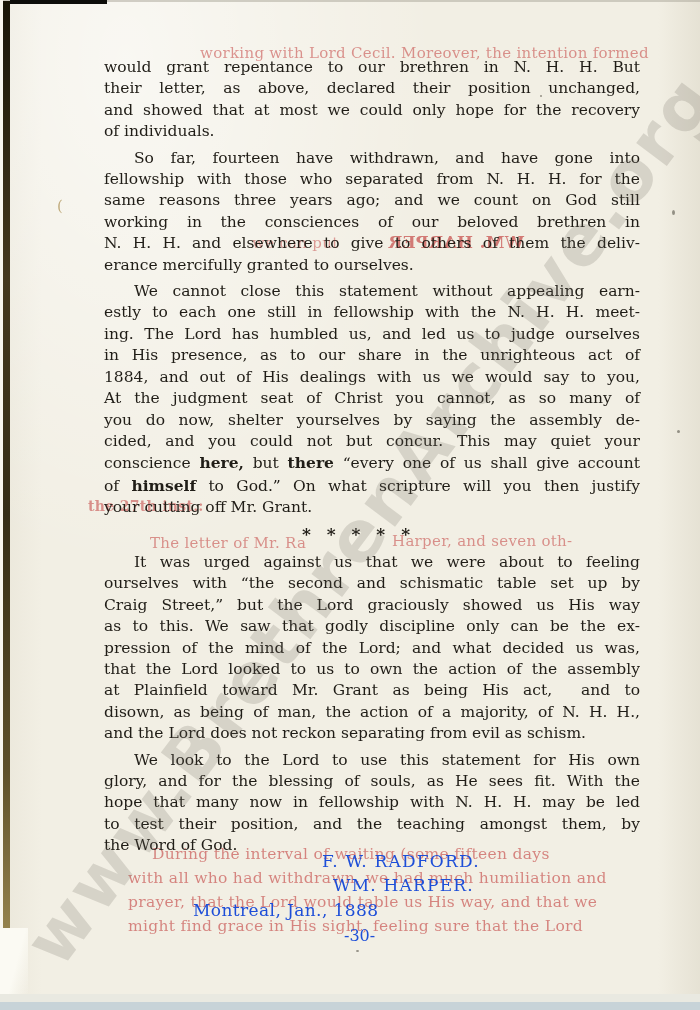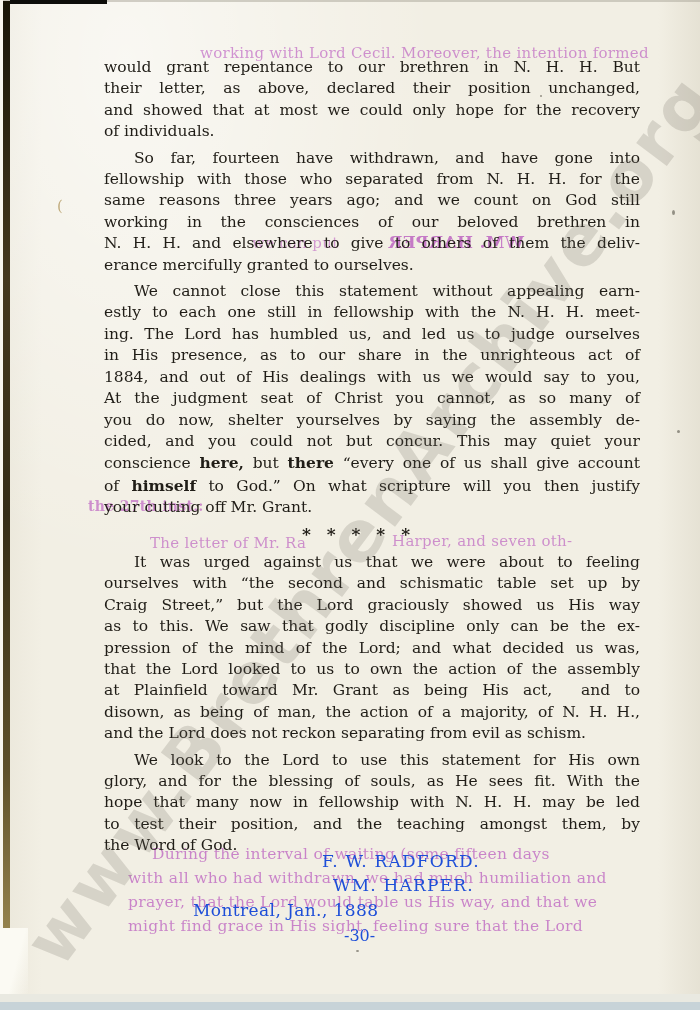--- a/index.html
+++ b/index.html
@@ -21,21 +21,21 @@
   .edge-left-dark {
     position:absolute; left:3px; top:1px; width:7px; height:986px; z-index:9;
     background:linear-gradient(180deg,#191507 0%, #45391e 28%, #352d16 52%, #5e5029 78%, #97854f 95%, rgba(151,133,79,0) 100%);
   }
   .corner-bl { position:absolute; left:0; top:928px; width:28px; height:70px; z-index:9;
     background:linear-gradient(105deg, #fbfaf3 55%, rgba(251,250,243,0) 100%); }
   .bottom-band-light { position:absolute; left:0; top:994px; width:700px; height:8px; background:#e9e9e1; z-index:10; }
   .bottom-band-blue  { position:absolute; left:0; top:1002px; width:700px; height:8px; background:#c7d3d8; z-index:10; }
 
   
-  .bleed { position:absolute; z-index:1; color:#a21caf; filter:blur(0.4px); white-space:nowrap; letter-spacing:0.3px; }
+  .bleed { position:absolute; z-index:1; color:#b91c1c; filter:blur(0.4px); white-space:nowrap; letter-spacing:0.3px; }
   .bleed.mirrored { transform:scaleX(-1); }
   .bleed.bold { font-weight:bold; }
 
   
   .body-text { position:absolute; left:88px; top:57px; width:552px; z-index:2; color:#201d17; font-size:15.5px; line-height:21.4px; }
   .para { margin:0 0 5px 16px; }
   .line { text-align:justify; text-align-last:justify; }
   .line.last { text-align-last:left; }
   .line.indent { text-indent:30px; }
   .line b { font-weight:bold; }

